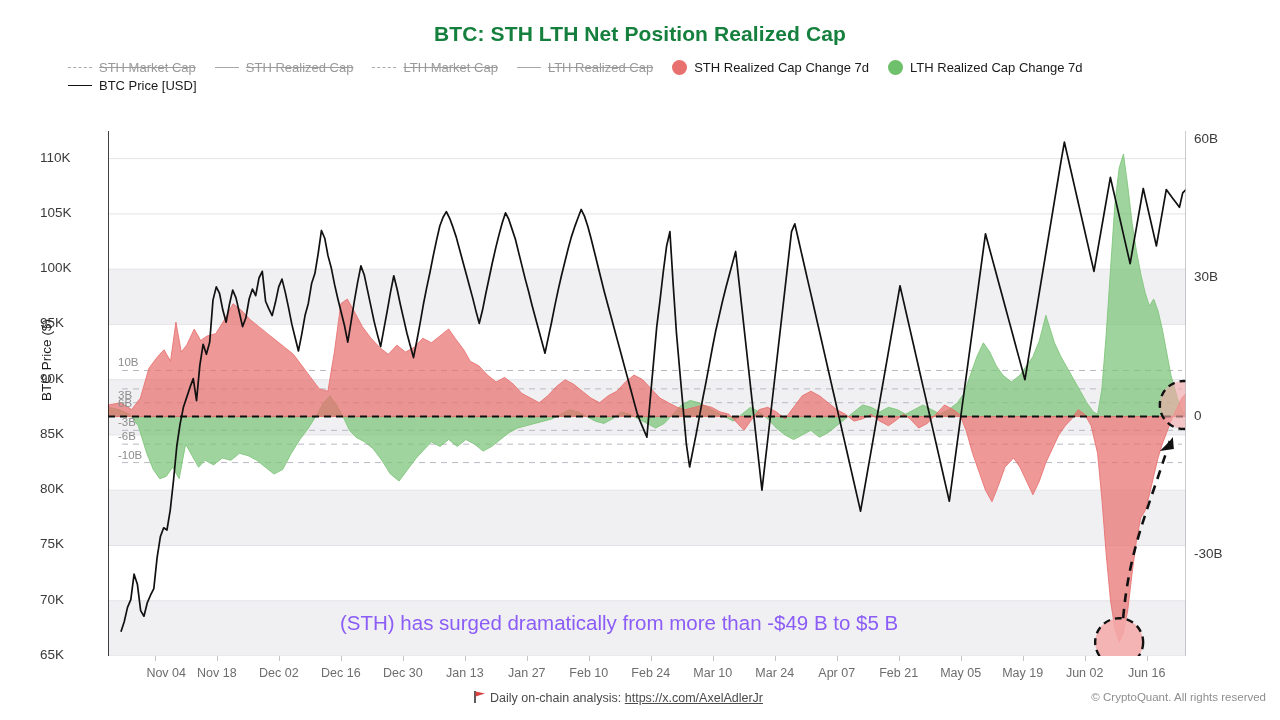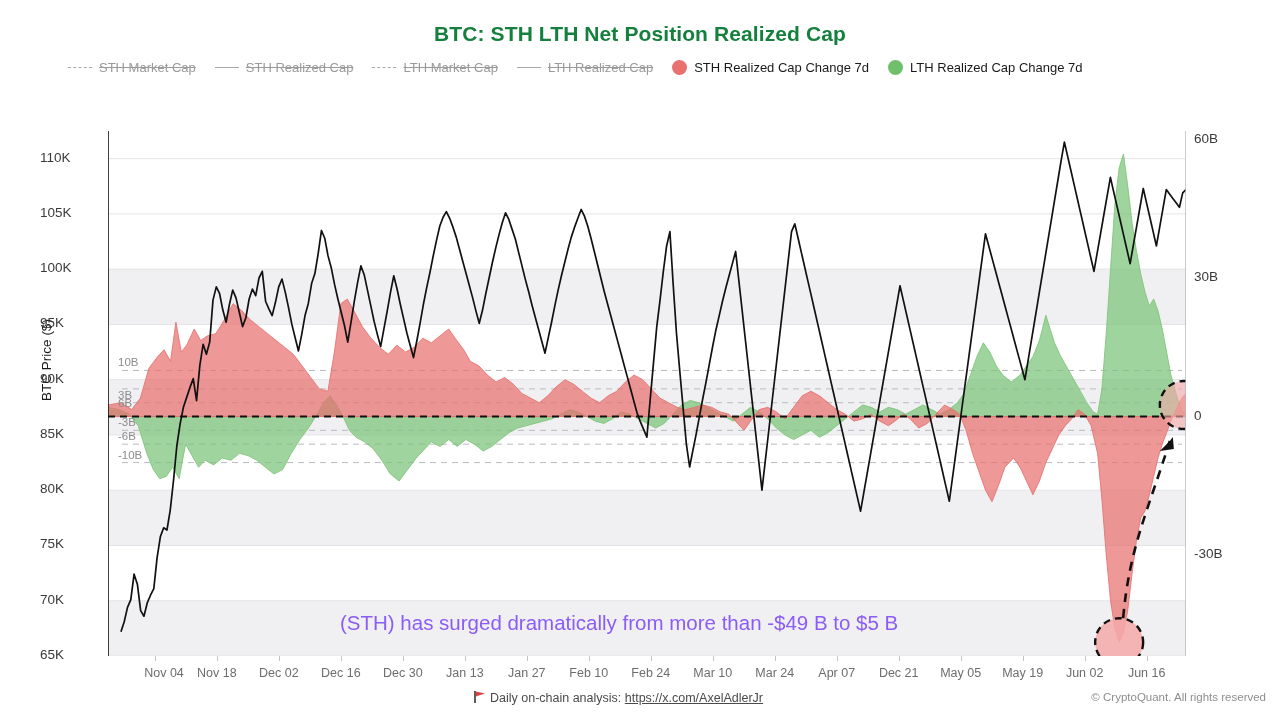--- a/index.html
+++ b/index.html
@@ -101,20 +101,24 @@
         <span class="lg-line muted" style="border-top-color: rgb(168, 168, 168);"></span>
         <span class="legend-label">LTH Realized Cap</span>
       </div>
       <div class="legend-item">
         <span class="lg-dot" style="background: rgb(232, 112, 111);"></span>
         <span class="legend-label">STH Realized Cap Change 7d</span>
       </div>
       <div class="legend-item">
         <span class="lg-dot" style="background: rgb(111, 192, 106);"></span>
         <span class="legend-label">LTH Realized Cap Change 7d</span>
+      </div>
+      <div class="legend-item" style="flex-basis: 100%;">
+        <span class="lg-line" style="border-top-color: rgb(17, 17, 17);"></span>
+        <span class="legend-label">BTC Price [USD]</span>
       </div>
     </div>
 
   <div class="axis-title-left">BTC Price ($)</div>
 
   <div class="watermark">CryptoQuant</div>
 
   <div id="plot-area">
     <svg id="plot-svg" viewBox="0 0 1078 525" preserveAspectRatio="none">
         <rect x="0" y="0" width="1078" height="525" fill="#ffffff"></rect>
@@ -163,21 +167,21 @@
       <div class="tick-l" style="left: 40px; top: 204.895px;">105K</div>
       <div class="tick-l" style="left: 40px; top: 149.632px;">110K</div>
     </div>
   <div id="ticks-right">
       <div class="tick-r" style="left: 1194px; top: 131.211px;">60B</div>
       <div class="tick-r" style="left: 1194px; top: 269.368px;">30B</div>
       <div class="tick-r" style="left: 1194px; top: 407.526px;">0</div>
       <div class="tick-r" style="left: 1194px; top: 545.684px;">-30B</div>
     </div>
   <div id="ticks-x">
-      <div class="tick-x" style="left: 124px; top: 666px;">Nov 04</div>
+      <div class="tick-x" style="left: 106px; top: 666px; text-align: right;">Nov 04</div>
       <div style="position: absolute; width: 1px; height: 5px; background: rgb(195, 195, 200); left: 154.893px; top: 656px;"></div>
       <div class="tick-x" style="left: 176.878px; top: 666px;">Nov 18</div>
       <div style="position: absolute; width: 1px; height: 5px; background: rgb(195, 195, 200); left: 216.878px; top: 656px;"></div>
       <div class="tick-x" style="left: 238.863px; top: 666px;">Dec 02</div>
       <div style="position: absolute; width: 1px; height: 5px; background: rgb(195, 195, 200); left: 278.863px; top: 656px;"></div>
       <div class="tick-x" style="left: 300.848px; top: 666px;">Dec 16</div>
       <div style="position: absolute; width: 1px; height: 5px; background: rgb(195, 195, 200); left: 340.848px; top: 656px;"></div>
       <div class="tick-x" style="left: 362.833px; top: 666px;">Dec 30</div>
       <div style="position: absolute; width: 1px; height: 5px; background: rgb(195, 195, 200); left: 402.833px; top: 656px;"></div>
       <div class="tick-x" style="left: 424.818px; top: 666px;">Jan 13</div>
@@ -187,21 +191,21 @@
       <div class="tick-x" style="left: 548.788px; top: 666px;">Feb 10</div>
       <div style="position: absolute; width: 1px; height: 5px; background: rgb(195, 195, 200); left: 588.788px; top: 656px;"></div>
       <div class="tick-x" style="left: 610.773px; top: 666px;">Feb 24</div>
       <div style="position: absolute; width: 1px; height: 5px; background: rgb(195, 195, 200); left: 650.773px; top: 656px;"></div>
       <div class="tick-x" style="left: 672.758px; top: 666px;">Mar 10</div>
       <div style="position: absolute; width: 1px; height: 5px; background: rgb(195, 195, 200); left: 712.758px; top: 656px;"></div>
       <div class="tick-x" style="left: 734.743px; top: 666px;">Mar 24</div>
       <div style="position: absolute; width: 1px; height: 5px; background: rgb(195, 195, 200); left: 774.743px; top: 656px;"></div>
       <div class="tick-x" style="left: 796.728px; top: 666px;">Apr 07</div>
       <div style="position: absolute; width: 1px; height: 5px; background: rgb(195, 195, 200); left: 836.728px; top: 656px;"></div>
-      <div class="tick-x" style="left: 858.713px; top: 666px;">Dec 21</div>
+      <div class="tick-x" style="left: 858.713px; top: 666px;">Feb 21</div>
       <div style="position: absolute; width: 1px; height: 5px; background: rgb(195, 195, 200); left: 898.713px; top: 656px;"></div>
       <div class="tick-x" style="left: 920.698px; top: 666px;">May 05</div>
       <div style="position: absolute; width: 1px; height: 5px; background: rgb(195, 195, 200); left: 960.698px; top: 656px;"></div>
       <div class="tick-x" style="left: 982.683px; top: 666px;">May 19</div>
       <div style="position: absolute; width: 1px; height: 5px; background: rgb(195, 195, 200); left: 1022.68px; top: 656px;"></div>
       <div class="tick-x" style="left: 1044.67px; top: 666px;">Jun 02</div>
       <div style="position: absolute; width: 1px; height: 5px; background: rgb(195, 195, 200); left: 1084.67px; top: 656px;"></div>
       <div class="tick-x" style="left: 1106.65px; top: 666px;">Jun 16</div>
       <div style="position: absolute; width: 1px; height: 5px; background: rgb(195, 195, 200); left: 1146.65px; top: 656px;"></div>
     </div>

